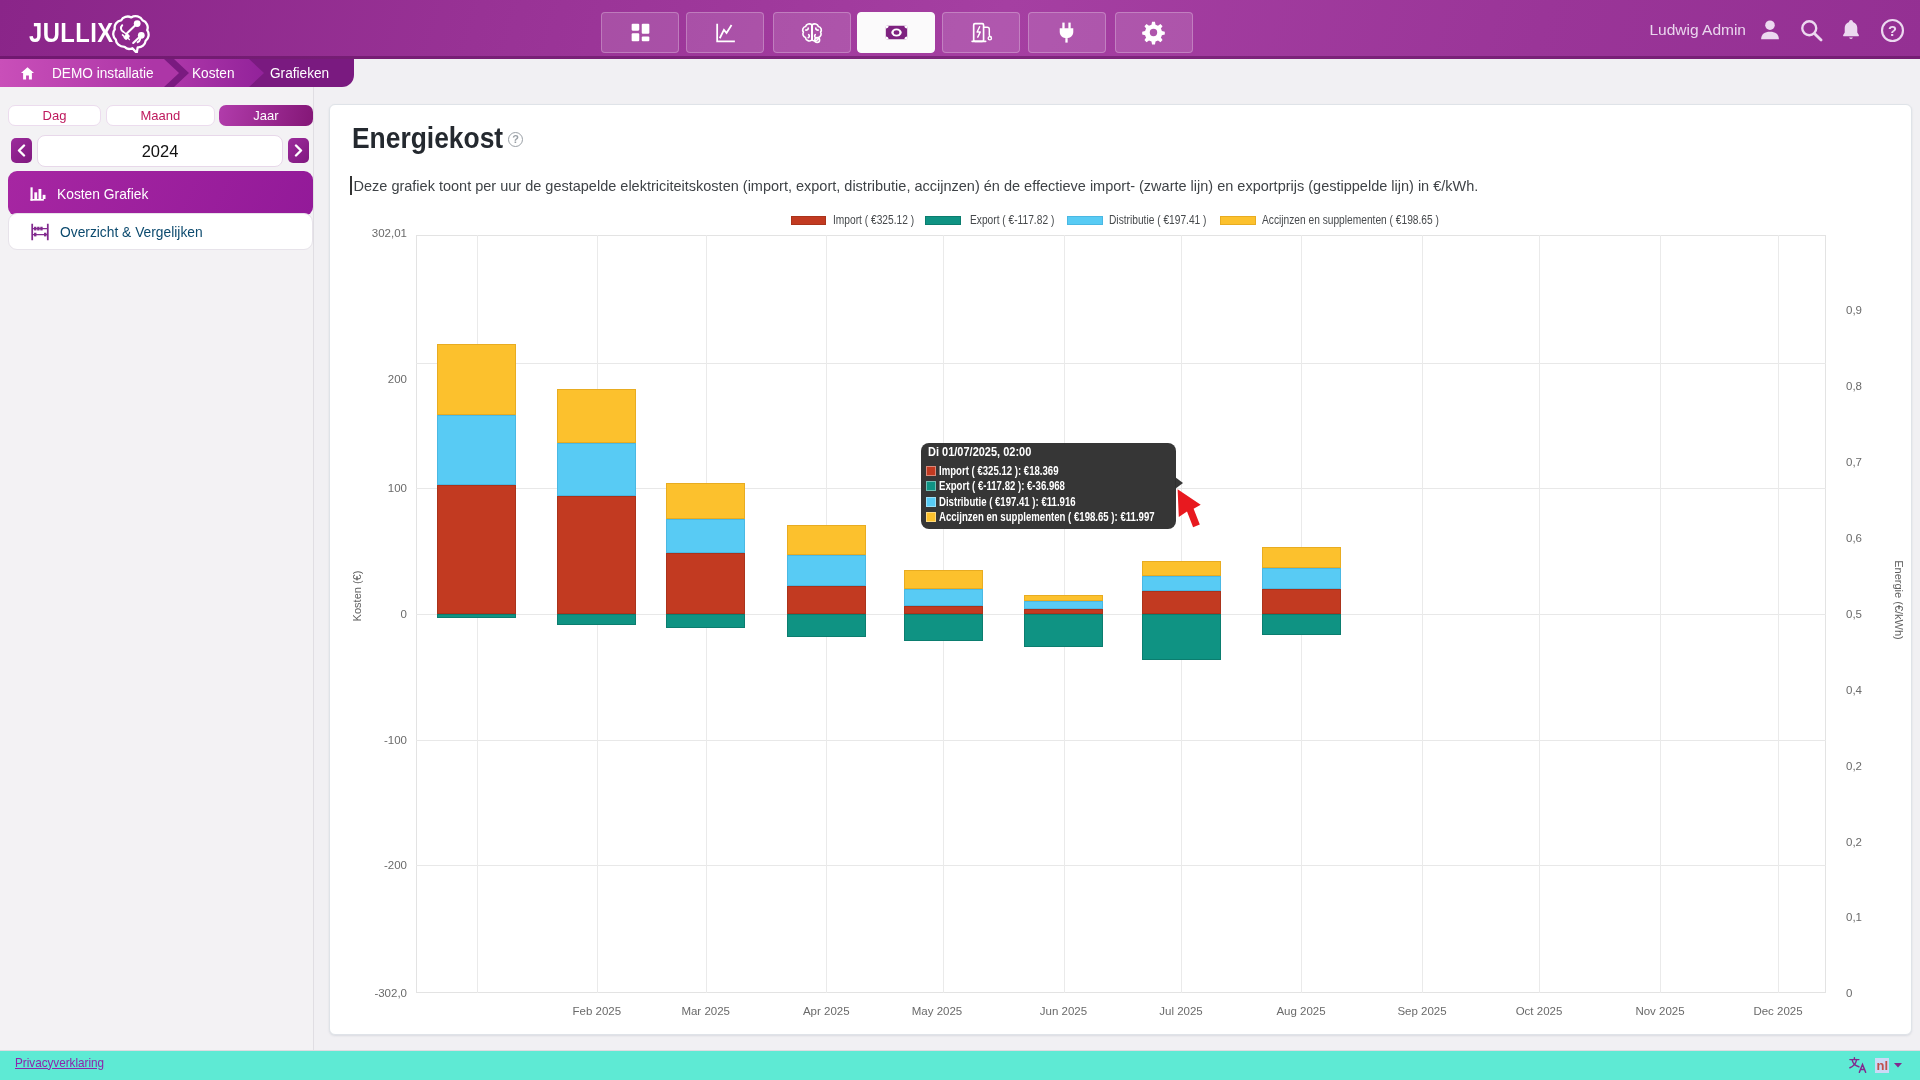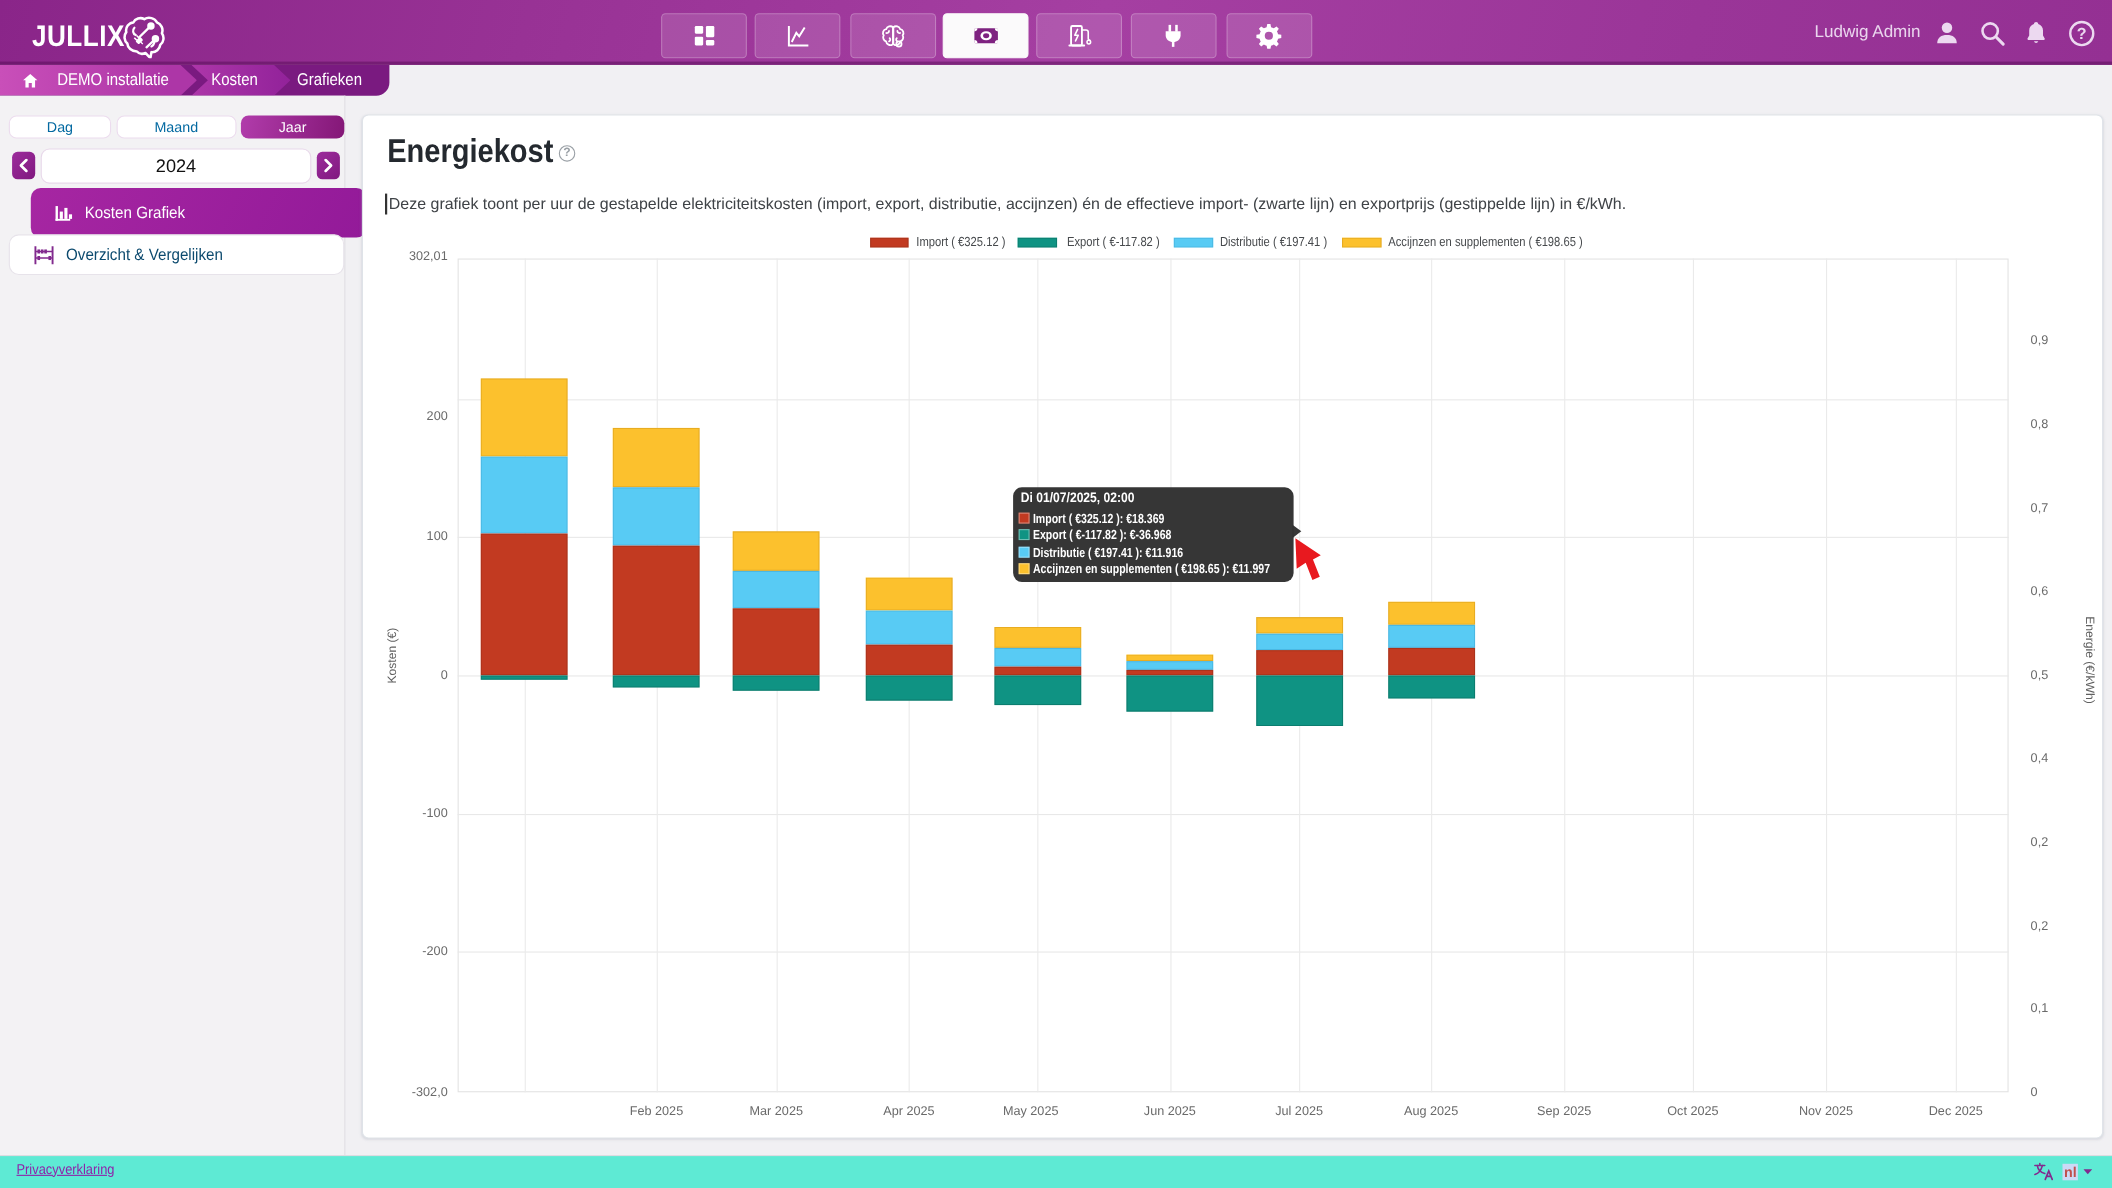--- a/index.html
+++ b/index.html
@@ -33,29 +33,29 @@
   clip-path:polygon(0 0, 164px 0, 179px 14px, 164px 28px, 0 28px); }
 #seg2 { left:0; width:264px; background:linear-gradient(90deg,#b13aab 60%,#92229a 100%);
   clip-path:polygon(174px 0, 249px 0, 264px 14px, 249px 28px, 174px 28px, 189px 14px); }
 .crumbtxt { position:absolute; top:0; height:28px; line-height:27px; color:#fff; font-size:15.5px;
   transform:scaleX(0.88); transform-origin:left center; white-space:nowrap; }
 
 
 #sidebar { position:absolute; left:0; top:87px; width:314px; height:963px; background:#f3f2f4;
   border-right:1px solid #e0dee3; }
 .tabbtn { position:absolute; top:18px; height:21px; background:#fff; border:1px solid #ecdcee;
-  border-radius:7px; font-size:13px; color:#0369a1; text-align:center; line-height:19px; }
+  border-radius:7px; font-size:13px; color:#be185d; text-align:center; line-height:19px; }
 #tab-jaar { background:linear-gradient(100deg,#b13cab 0%,#841777 100%); color:#fff; border:none; line-height:21px; }
 .yearbtn { position:absolute; top:50.5px; width:21px; height:25.5px; border-radius:5px;
   background:linear-gradient(135deg,#9c2c9c,#80187f); color:#fff; text-align:center;
   line-height:25px; font-size:14px; font-weight:bold; }
 #yearbox { position:absolute; left:37px; top:47.5px; width:246px; height:32px; background:#fff;
   border:1px solid #e8d8ea; border-radius:8px; text-align:center; line-height:30px; font-size:16.5px; color:#111; }
 .menuitem { position:absolute; left:7.5px; width:305px; border-radius:9px; display:flex; align-items:center; }
-#mi1 { top:84.3px; height:45px; background:linear-gradient(115deg,#a626a2 0%,#931a99 100%); color:#fff;margin-left:20px; }
+#mi1 { top:84.3px; height:45px; background:linear-gradient(115deg,#a626a2 0%,#931a99 100%); color:#fff; }
 .mi-white { background:#fff; border:1px solid #e7e3ea; color:#0c4a6e; }
 #mi2 { top:126.3px; height:37.2px; }
 #mi3 { top:169.3px; height:36.2px; }
 .menuitem .mtxt { font-size:15px; transform:scaleX(0.92); transform-origin:left center; }
 .menuitem svg { margin-left:20px; margin-right:9px; }
 
 
 #card { position:absolute; left:329px; top:104px; width:1583px; height:931px; background:#fff;
   border:1px solid #dfe3e8; border-radius:6px; box-shadow:0 1px 2px rgba(150,160,175,0.25); }
 #title { position:absolute; left:352px; top:120.5px; font-size:30px; font-weight:bold; color:#24292f;

